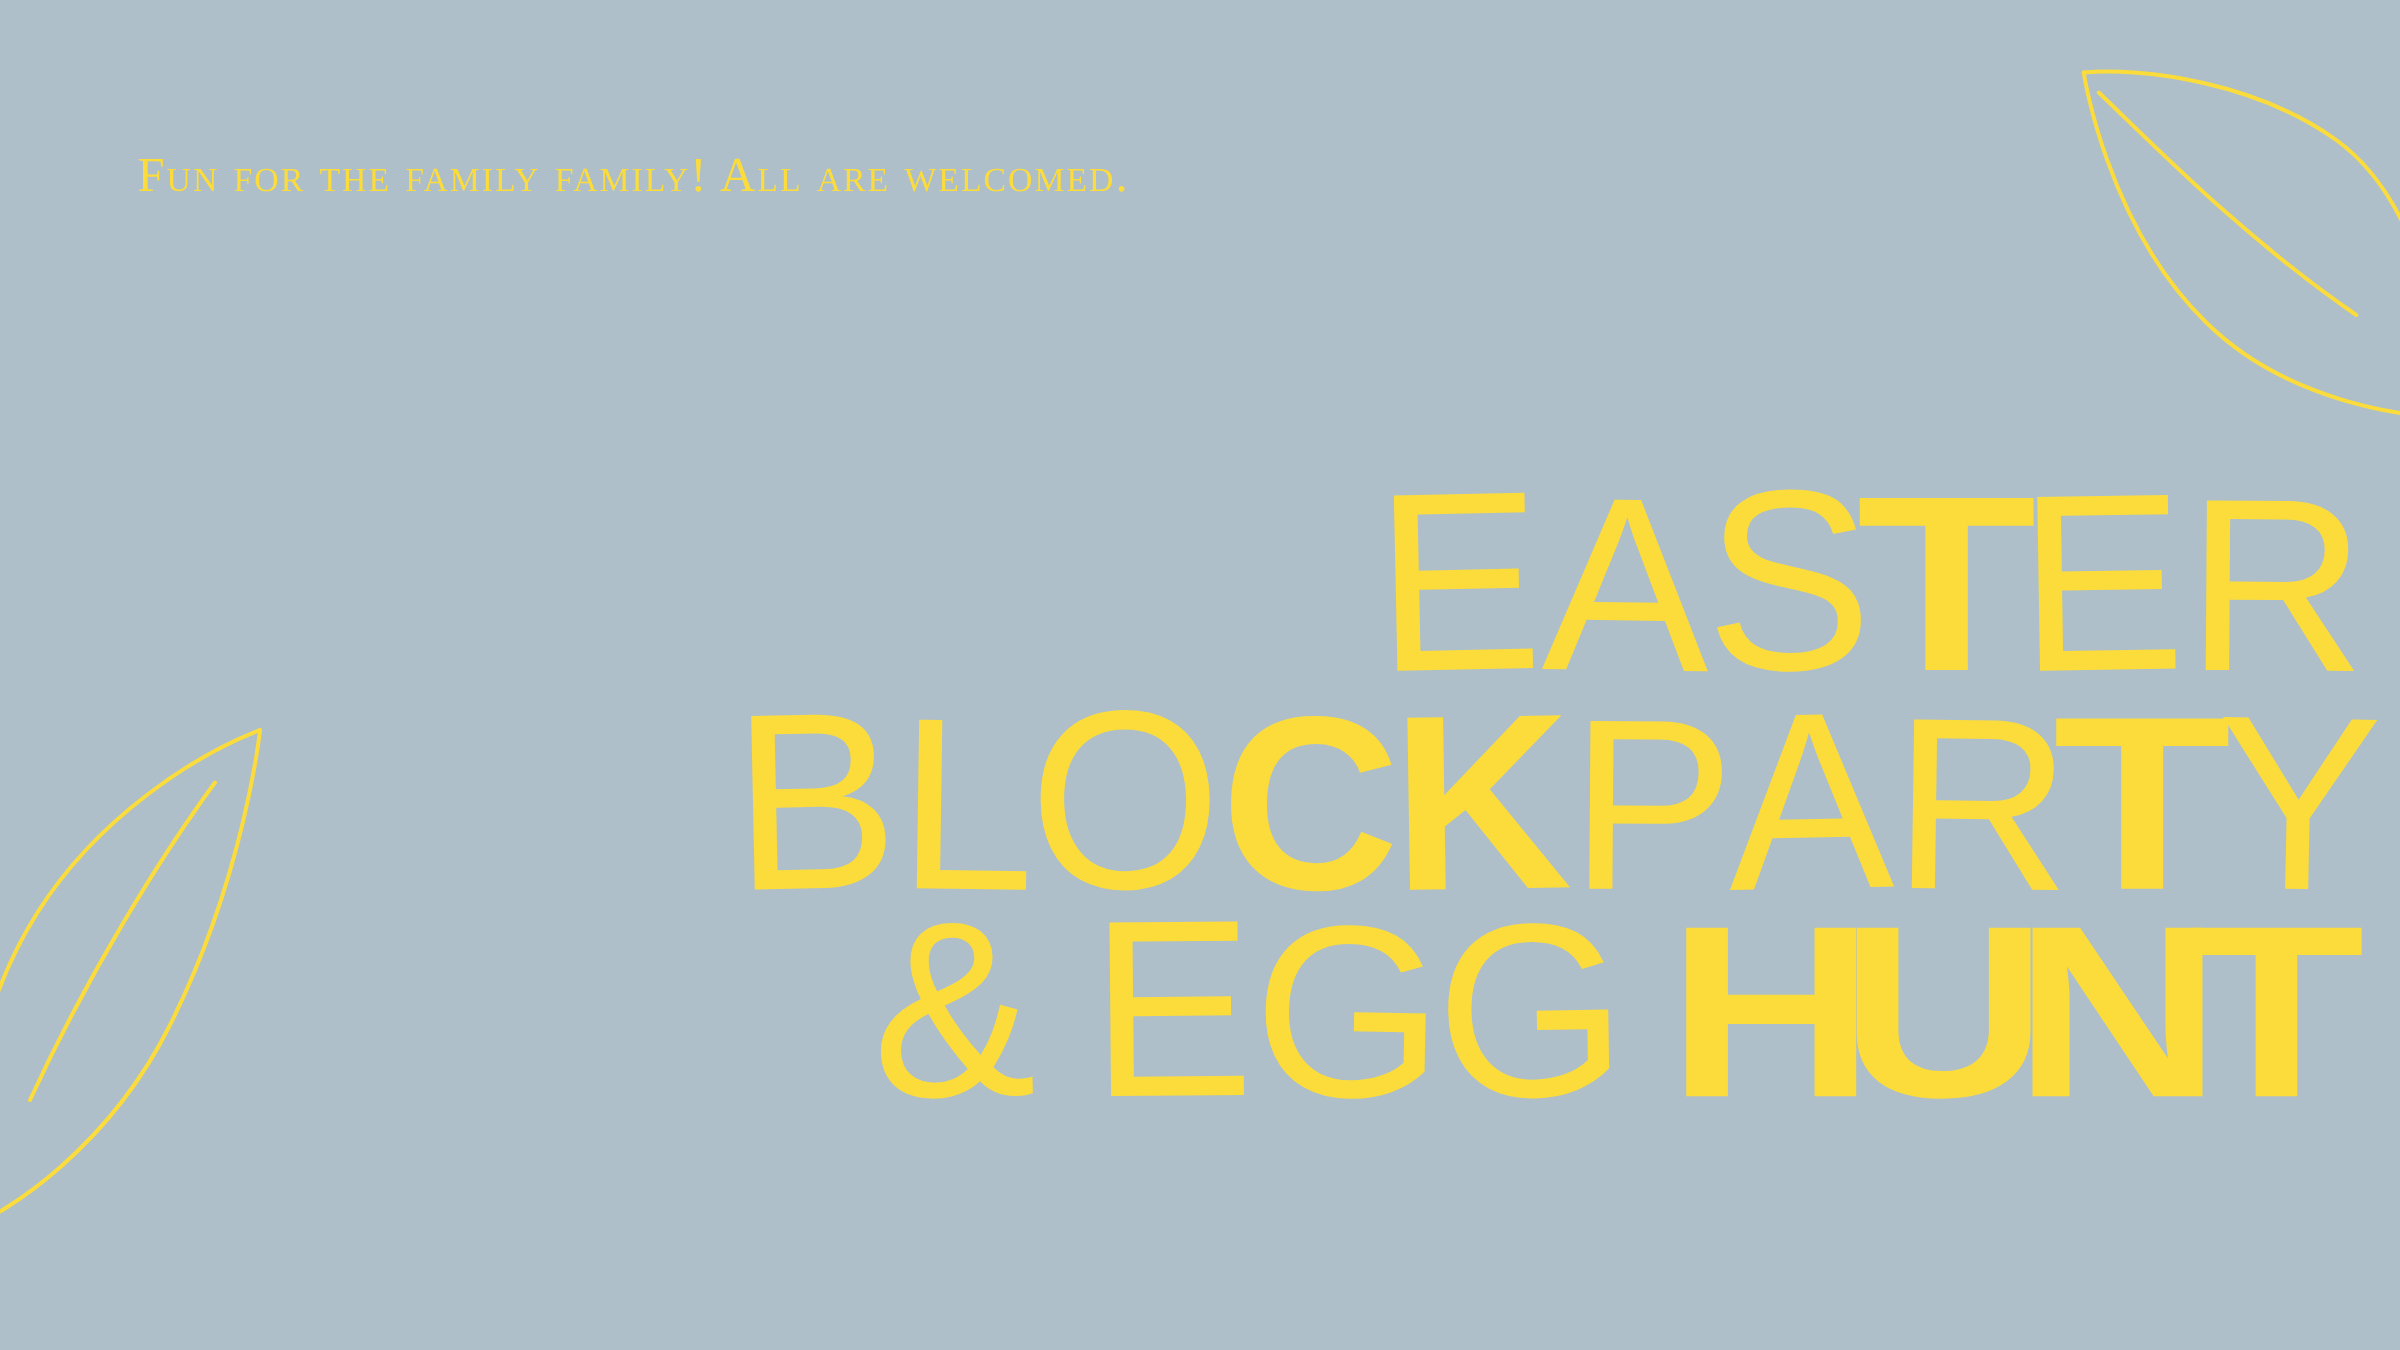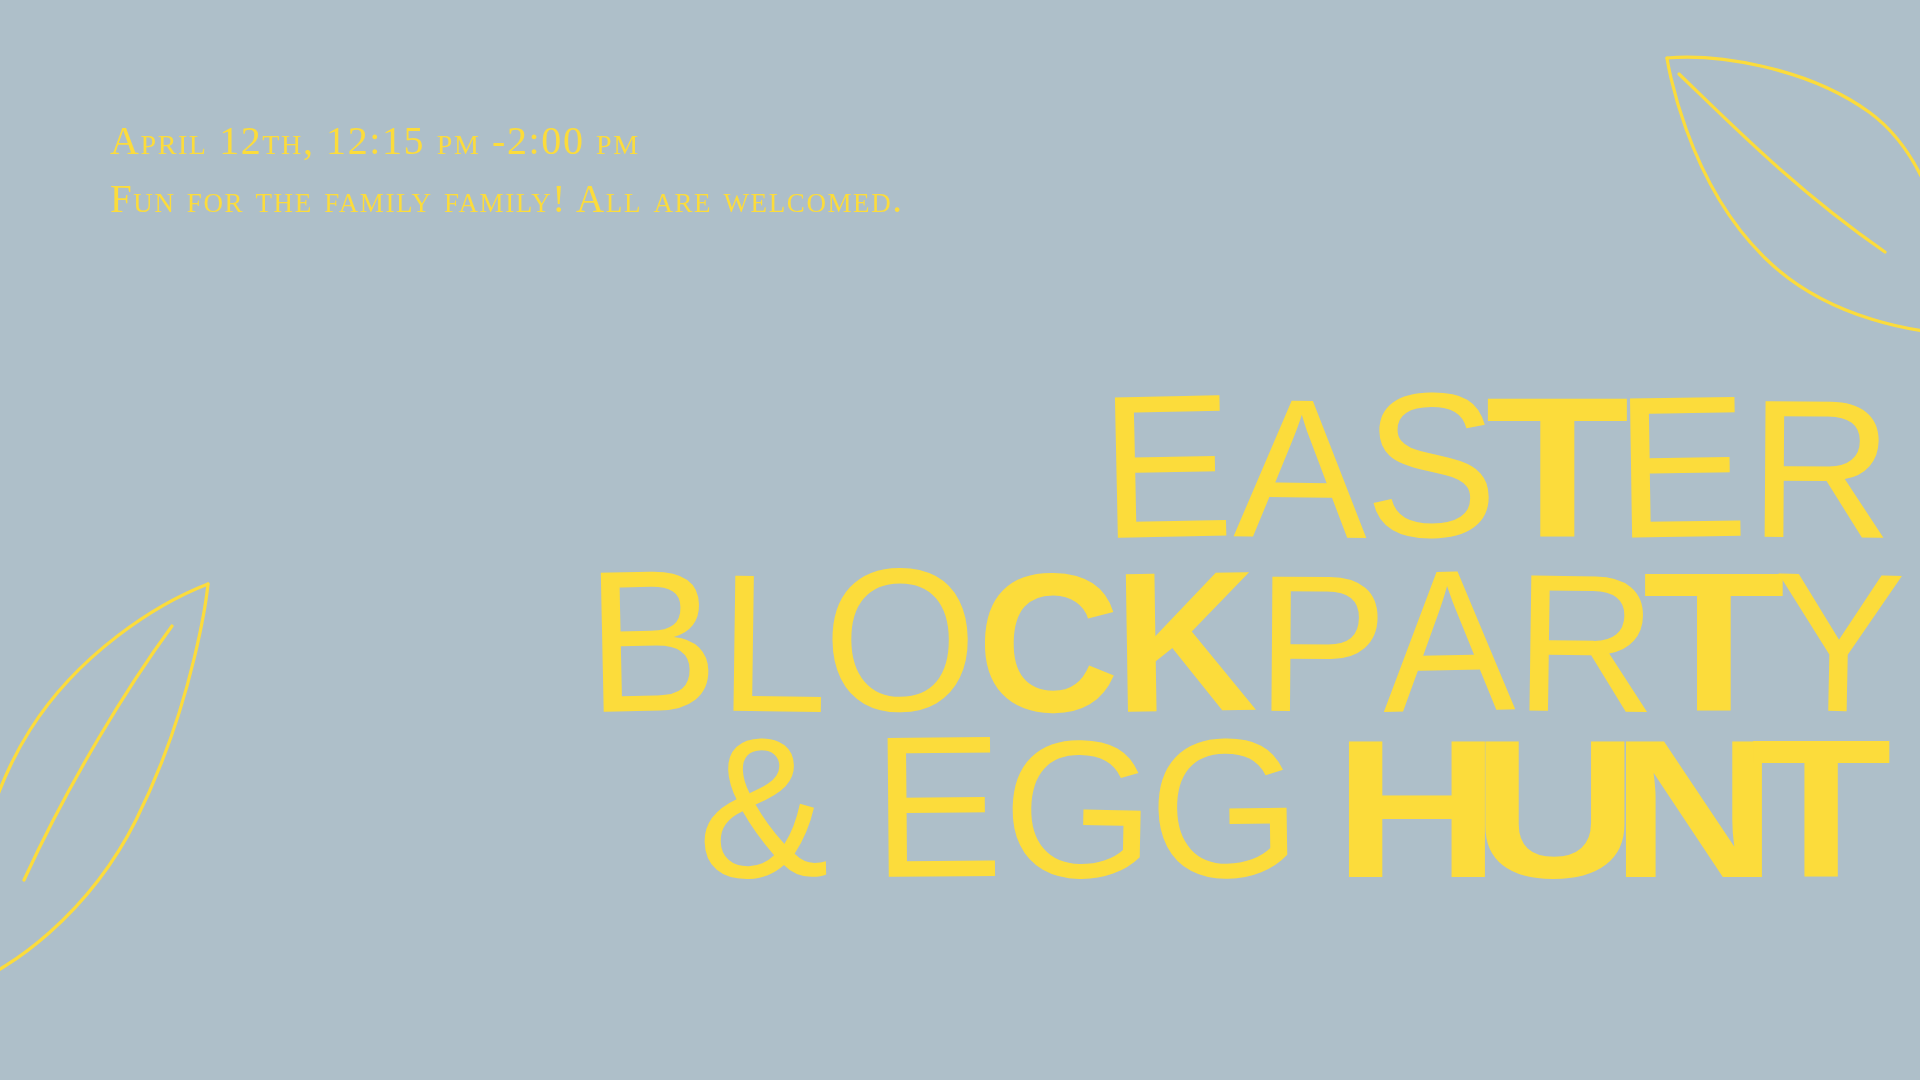--- a/index.html
+++ b/index.html
@@ -106,21 +106,20 @@
     <path class="leaf-vein" d="M 24 34 C 70 78, 140 150, 230 212"></path>
   </svg>
 
   <svg class="leaf-svg leaf-bottom-left" width="300" height="420" viewBox="0 0 300 420">
     <path class="leaf-path" d="M 248 14 C 248 14, 236 130, 176 250 C 128 346, 48 400, 10 414"></path>
     <path class="leaf-path" d="M 248 14 C 196 34, 118 84, 70 160 C 18 242, 4 350, 10 414"></path>
     <path class="leaf-vein" d="M 212 56 C 168 116, 110 210, 64 310"></path>
   </svg>
 
   <div class="details">
-    <div class="details-line details-line-1">April 12th, 12:15 pm -2:00 pm</div>
     <div class="details-line details-line-2">Fun for the family family! All are welcomed.</div>
   </div>
 
   <div class="headline">
 
     <div class="hl-row hl-row-1 row1">
         <span class="ltr j1">E</span>
         <span class="ltr j2">A</span>
         <span class="ltr j3">S</span>
         <span class="ltr-bold heavy j4">T</span>

